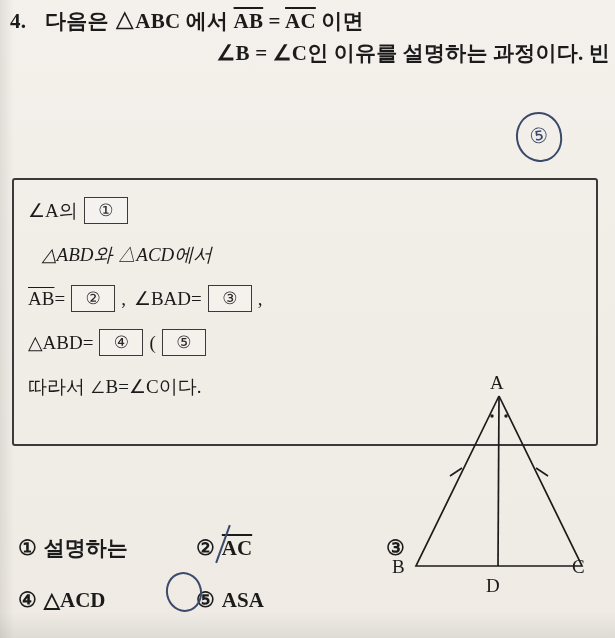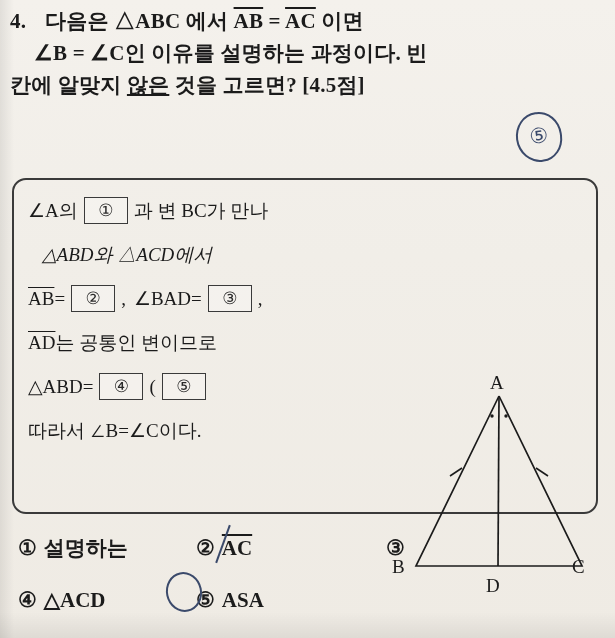--- a/index.html
+++ b/index.html
@@ -28,21 +28,21 @@
     top: 6px;
     width: 600px;
     font-size: 21px;
     line-height: 1.52;
     font-weight: 600;
     letter-spacing: .2px;
   }
   .stem .ln {
     white-space: nowrap;
   }
-  .stem .ln.l2 { padding-left: 24px; }
+  .stem .ln.l2 { padding-left: 24px; text-align: right; }
   .stem .ln.l3 { padding-left: 0px; }
   .ovl { text-decoration: overline; }
   .und { text-decoration: underline; }
   .mathi {
     font-family: "Liberation Serif", serif;
     font-style: normal;
   }
 
   
   .hand-circle {
@@ -60,23 +60,23 @@
     text-align: center;
     font-family: "Liberation Sans", sans-serif;
   }
 
   
   .proof-box {
     position: absolute;
     left: 12px;
     top: 178px;
     width: 586px;
-    height: 336px;
+    height: 268px;
     border: 2px solid #3a3a3a;
-    border-radius: 14px;
+    border-radius: 3px;
     box-sizing: border-box;
   }
   .proof-lines {
     position: absolute;
     left: 14px;
     top: 8px;
     width: 330px;
     font-size: 19px;
     line-height: 1.0;
   }
@@ -194,59 +194,49 @@
       <span class="mathi">△ABC</span>
       <span>에서 </span>
       <span class="ovl mathi">AB</span>
       <span class="mathi">=</span>
       <span class="ovl mathi">AC</span>
       <span>이면</span>
     </div>
     <div class="ln l2">
       <span>∠B = ∠C인 이유를 설명하는 과정이다. 빈</span>
     </div>
-    <div class="ln l3">
-      <span>칸에 알맞지 </span>
-      <span class="und">않은</span>
-      <span> 것을 고르면? [4.5점]</span>
-    </div>
   </div>
 
   <div class="hand-circle">⑤</div>
 
   <div class="proof-box">
 
     <div class="proof-lines">
 
       <div class="pline">
         <span>∠A의</span>
         <span class="blank n">①</span>
-        <span>과 변 BC가 만나</span>
       </div>
 
 
       <div class="pline ind">
         <span>△ABD와 △ACD에서</span>
       </div>
 
       <div class="pline">
         <span class="ovl mathi">AB</span>
         <span class="mathi">=</span>
         <span class="blank n">②</span>
         <span>,</span>
         <span class="sp"></span>
         <span>∠BAD=</span>
         <span class="blank n">③</span>
         <span>,</span>
       </div>
 
-      <div class="pline">
-        <span class="ovl mathi">AD</span>
-        <span>는 공통인 변이므로</span>
-      </div>
 
       <div class="pline">
         <span>△ABD=</span>
         <span class="blank n">④</span>
         <span>(</span>
         <span class="blank n">⑤</span>
       </div>
 
       <div class="pline">
         <span>따라서 ∠B=∠C이다.</span>

